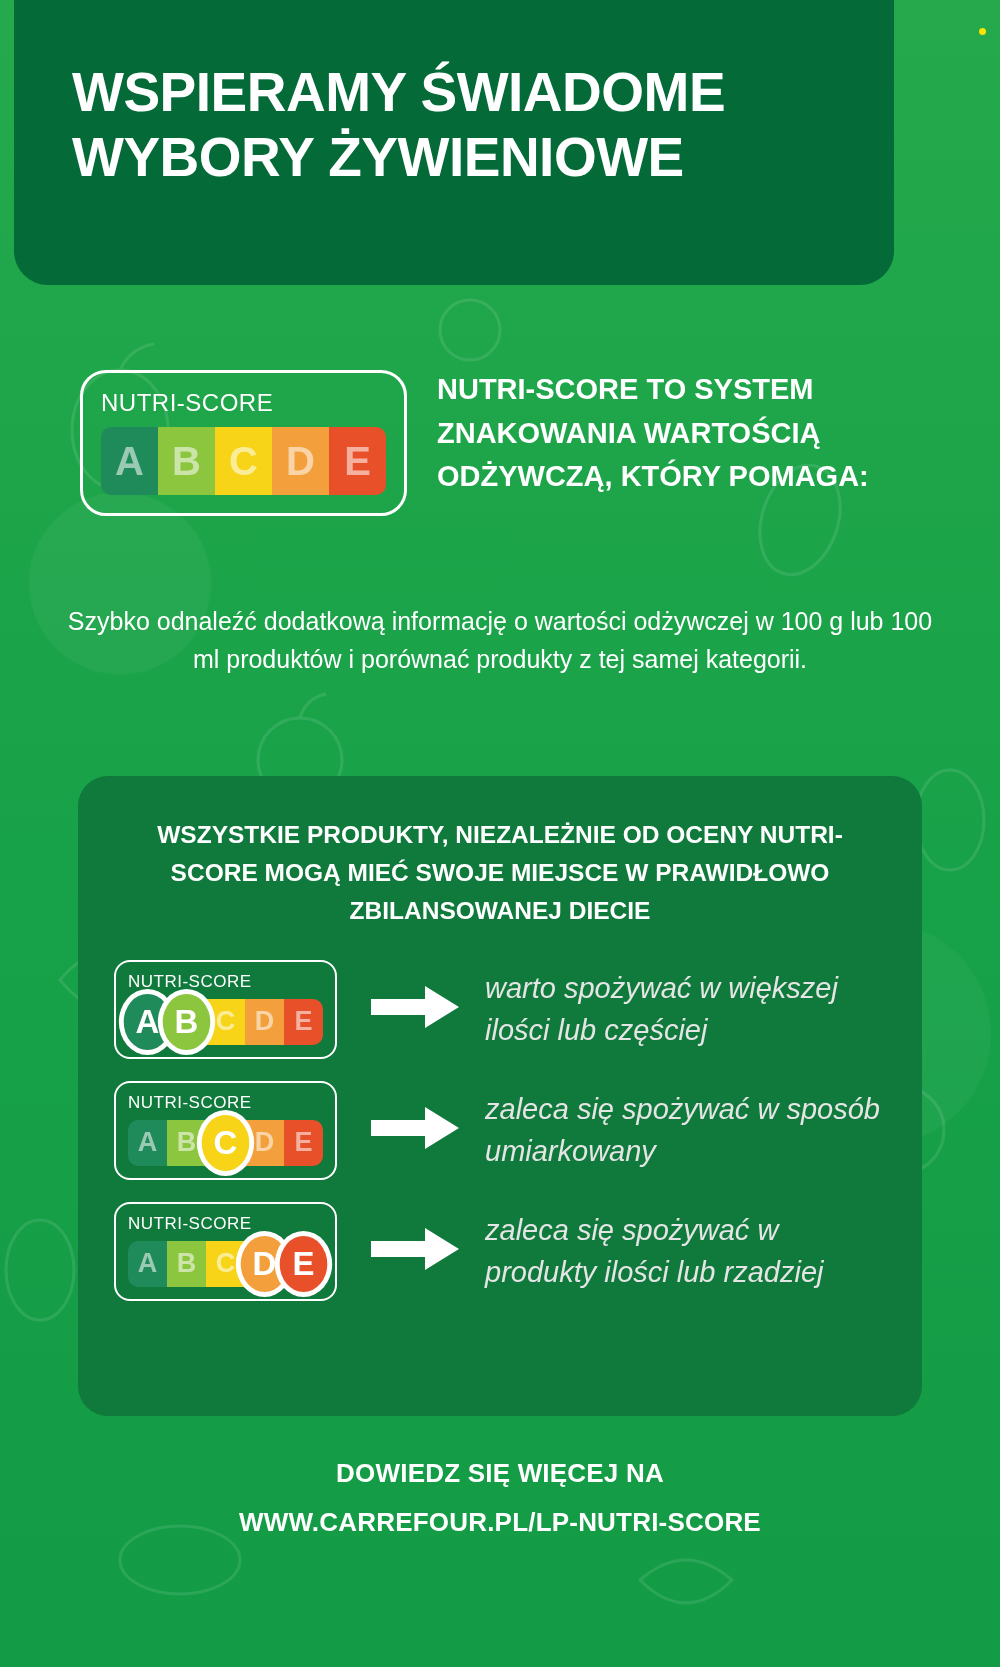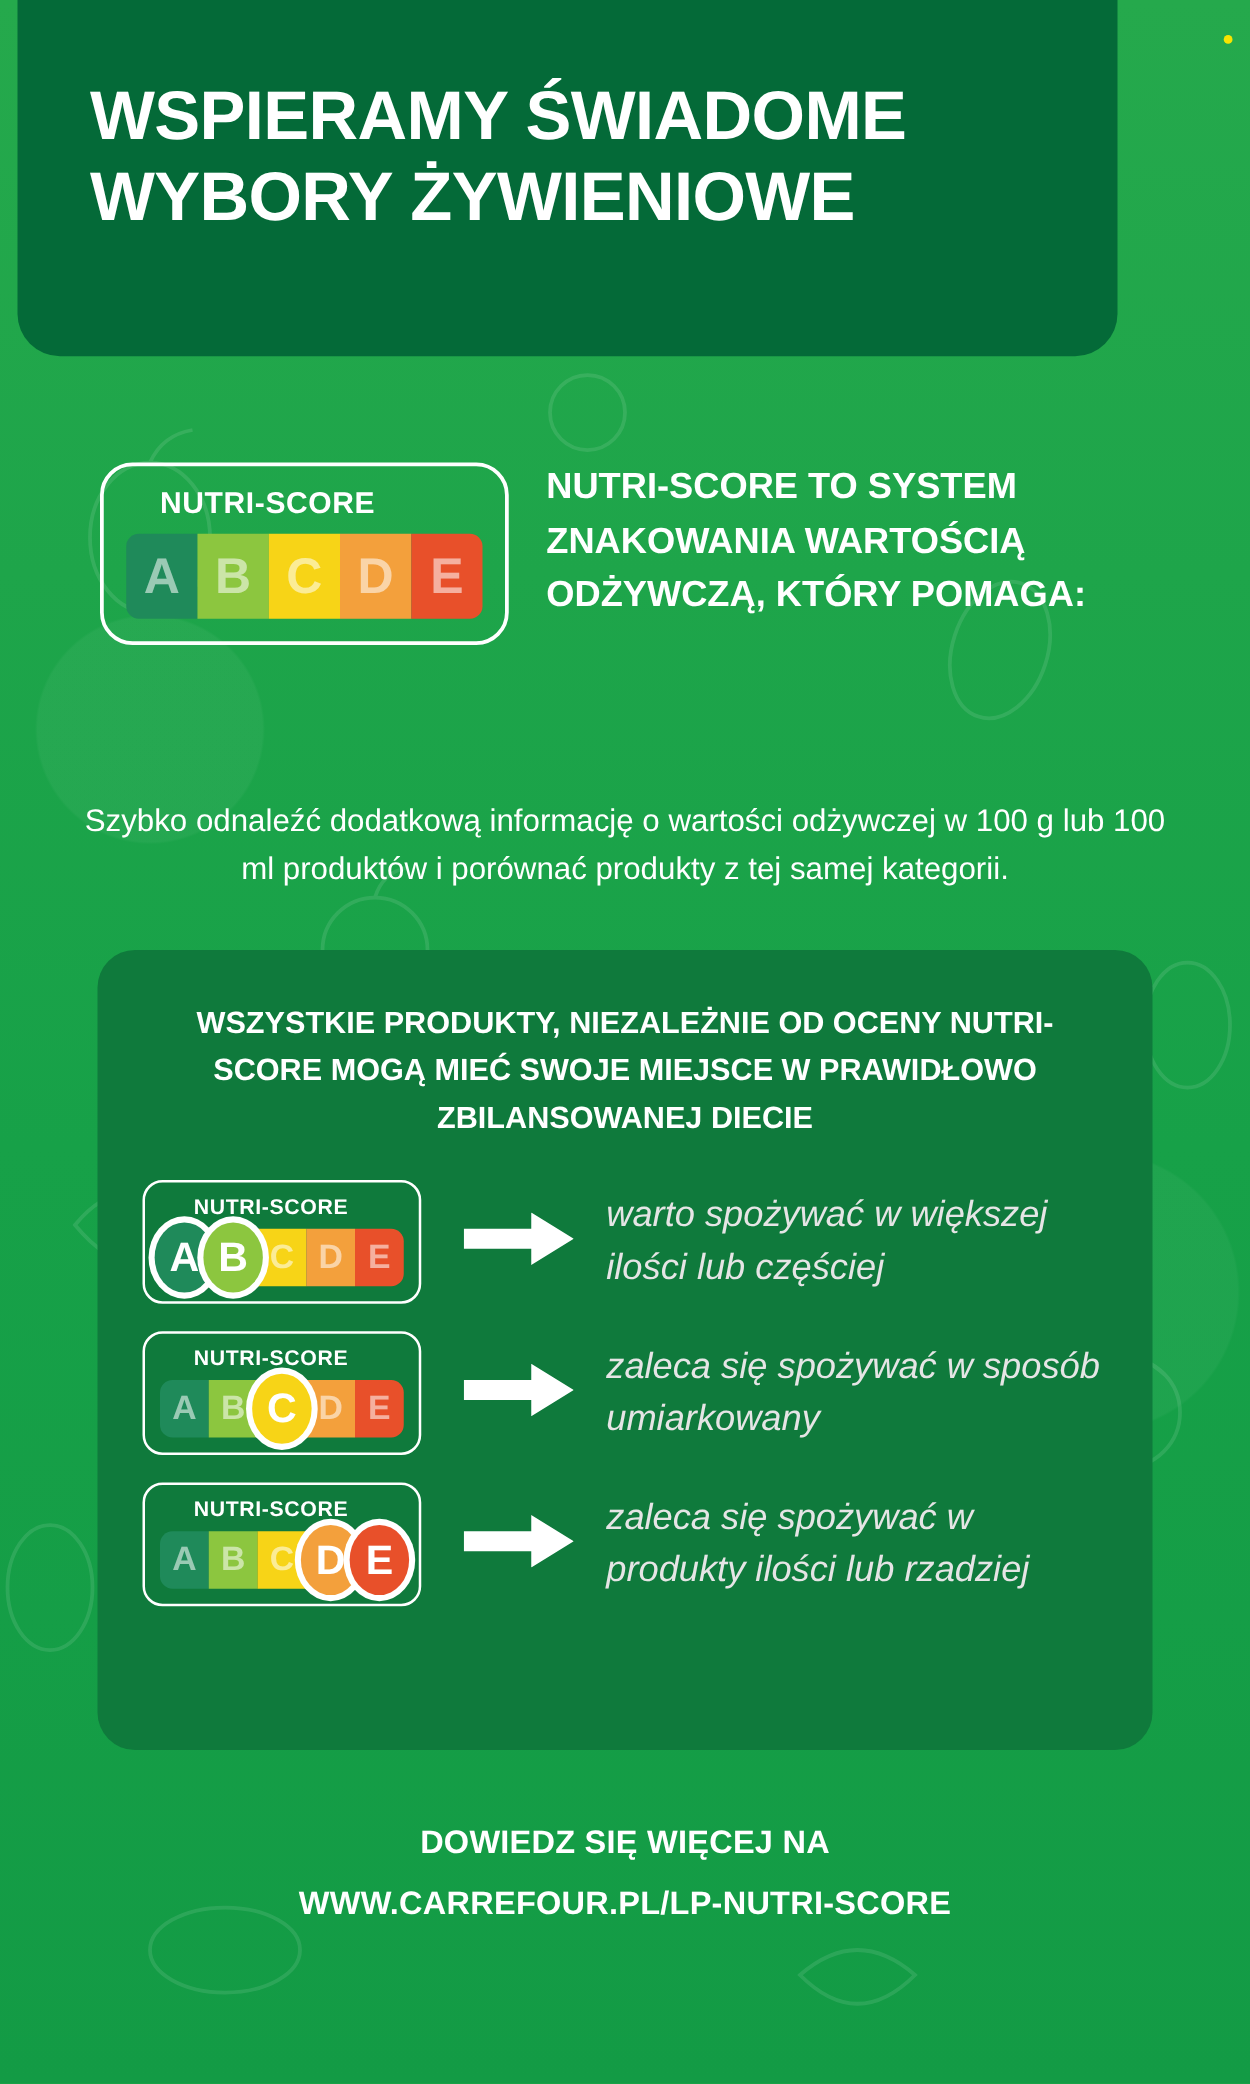--- a/index.html
+++ b/index.html
@@ -61,24 +61,23 @@
   
   .ns-badge {
     display: inline-block;
     border: 3px solid #ffffff;
     border-radius: 22px;
     background: transparent;
     padding: 14px 16px 16px 16px;
   }
   .ns-title {
     color: #ffffff;
-    font-weight: 700;
+    font-weight: 400;
     letter-spacing: 0.5px;
     margin-bottom: 10px;
-    margin-left: 27px;
   }
   .ns-letters { display: flex; }
   .ns-letter {
     display: flex;
     align-items: center;
     justify-content: center;
     font-weight: 700;
     color: rgba(255,255,255,0.55);
     position: relative;
   }
@@ -112,28 +111,27 @@
 
   .para {
     position: absolute;
     left: 60px;
     top: 602px;
     width: 880px;
     text-align: center;
     color: #ffffff;
     font-size: 25px;
     line-height: 1.52;
-    margin-top: 36px;
   }
 
   
   .card {
     position: absolute;
     left: 78px;
-    top: 760px;
+    top: 776px;
     width: 844px;
     height: 640px;
     background: #0f7a3c;
     border-radius: 30px;
     padding: 40px 36px 0 36px;
   }
   .card-title {
     color: #ffffff;
     text-align: center;
     font-size: 24.5px;

